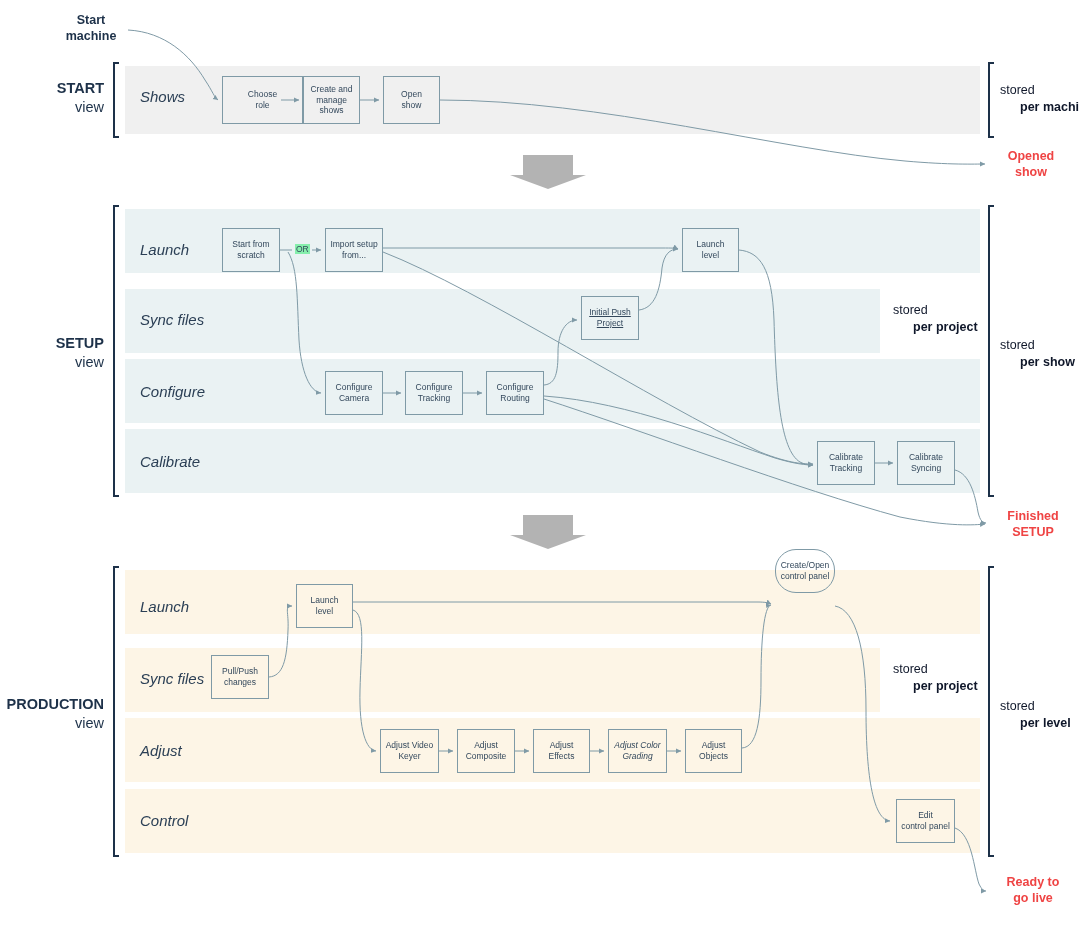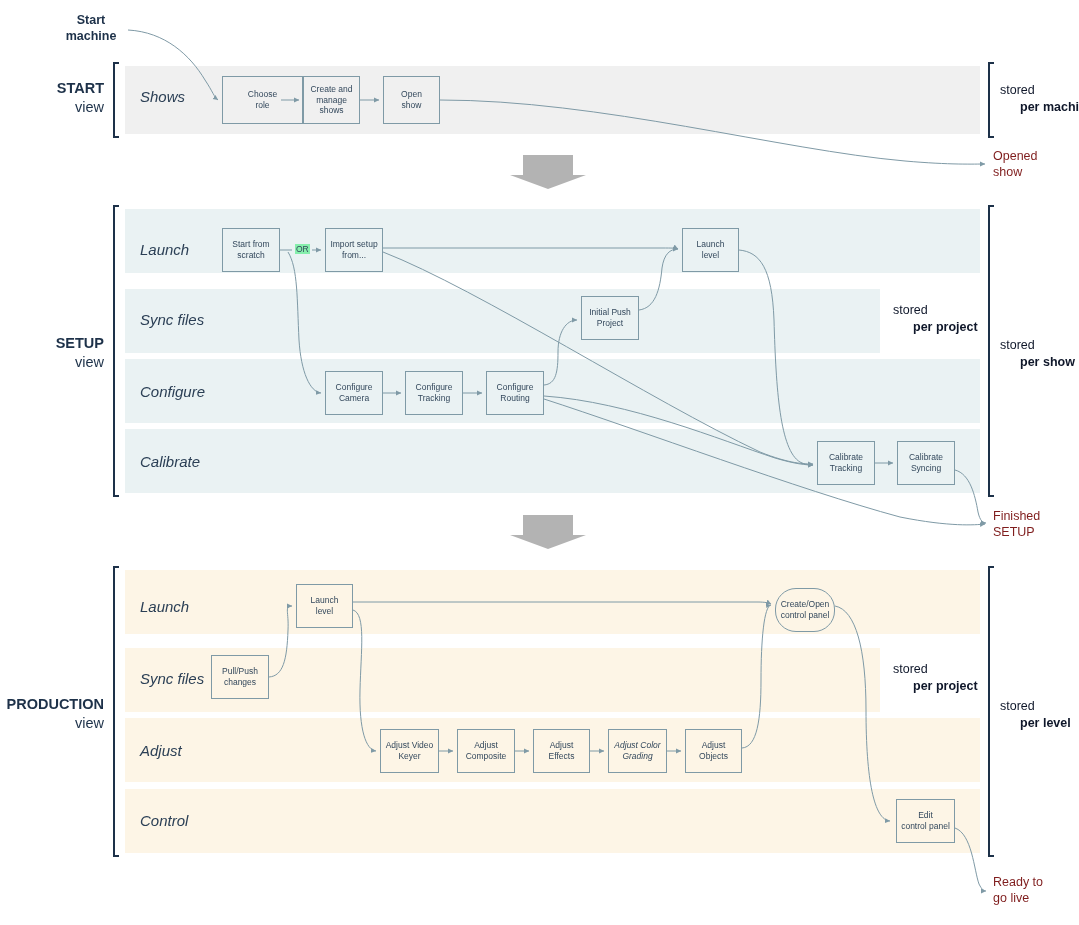--- a/index.html
+++ b/index.html
@@ -79,23 +79,23 @@
     line-height:1.35;
     color:#0f172a;
     white-space:nowrap;
   }
   .annot .lt{font-weight:normal;display:block;}
   .annot .bd{font-weight:bold;display:block;padding-left:20px;}
   .endpoint{
     position:absolute;
     font-size:12.5px;
     line-height:1.3;
-    font-weight:normal;
-    color:#7f1d1d;
-    text-align:left;
+    font-weight:bold;
+    color:#ef4444;
+    text-align:center;
     white-space:nowrap;
   }
   .startpoint{
     position:absolute;
     font-size:12.5px;
     line-height:1.3;
     font-weight:bold;
     color:#1d3149;
     text-align:center;
     white-space:nowrap;
@@ -174,21 +174,21 @@
   <div class="lane-label" style="left:140px; top:453px;">Calibrate</div>
 
   <div class="node" style="left:222px; top:228px; width:58px; height:44px;">Start from
 scratch</div>
   <div class="or-label" style="left:295px; top:244px;">OR</div>
   <div class="node" style="left:325px; top:228px; width:58px; height:44px;">Import setup
 from...</div>
   <div class="node" style="left:682px; top:228px; width:57px; height:44px;">Launch
 level</div>
 
-  <div class="node" style="left:581px; top:296px; width:58px; height:44px;">Initial Push
+  <div class="node" style="left:581px; top:296px; width:58px; height:44px;text-decoration:underline;">Initial Push
 Project</div>
 
   <div class="node" style="left:325px; top:371px; width:58px; height:44px;">Configure
 Camera</div>
   <div class="node" style="left:405px; top:371px; width:58px; height:44px;">Configure
 Tracking</div>
   <div class="node" style="left:486px; top:371px; width:58px; height:44px;">Configure
 Routing</div>
 
   <div class="node" style="left:817px; top:441px; width:58px; height:44px;">Calibrate
@@ -225,21 +225,21 @@
   <div class="lane" style="left:125px; top:718px; width:855px; height:64px; background:#fdf5e6;"></div>
   <div class="lane" style="left:125px; top:789px; width:855px; height:64px; background:#fdf5e6;"></div>
 
   <div class="lane-label" style="left:140px; top:598px;">Launch</div>
   <div class="lane-label" style="left:140px; top:670px;">Sync files</div>
   <div class="lane-label" style="left:140px; top:742px;">Adjust</div>
   <div class="lane-label" style="left:140px; top:812px;">Control</div>
 
   <div class="node" style="left:296px; top:584px; width:57px; height:44px;">Launch
 level</div>
-  <div class="node" style="left:775px; top:588px; width:60px; height:44px;border-radius:21px;">Create/Open
+  <div class="node" style="left:775px; top:549px; width:60px; height:44px;border-radius:21px;">Create/Open
 control panel</div>
 
   <div class="node" style="left:211px; top:655px; width:58px; height:44px;">Pull/Push
 changes</div>
 
   <div class="node" style="left:380px; top:729px; width:59px; height:44px;">Adjust Video
 Keyer</div>
   <div class="node" style="left:457px; top:729px; width:58px; height:44px;">Adjust
 Composite</div>
   <div class="node" style="left:533px; top:729px; width:57px; height:44px;">Adjust

